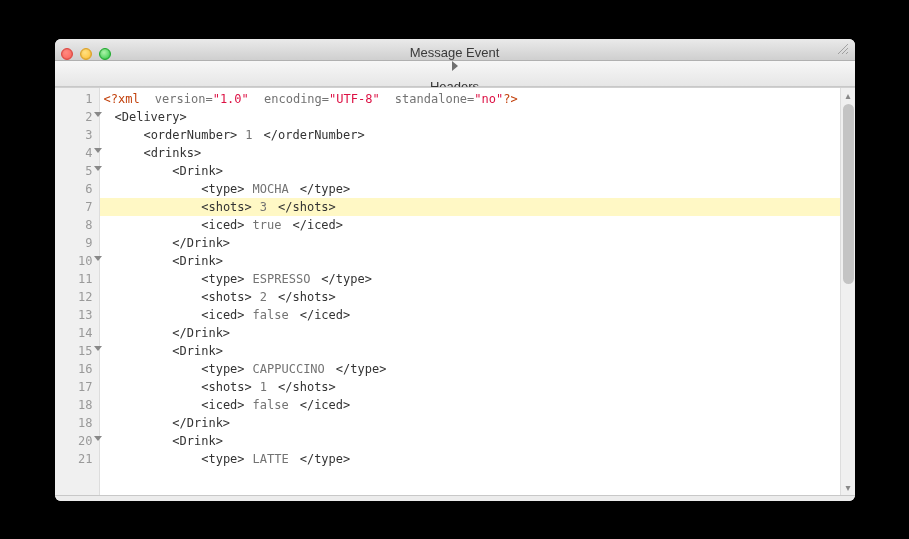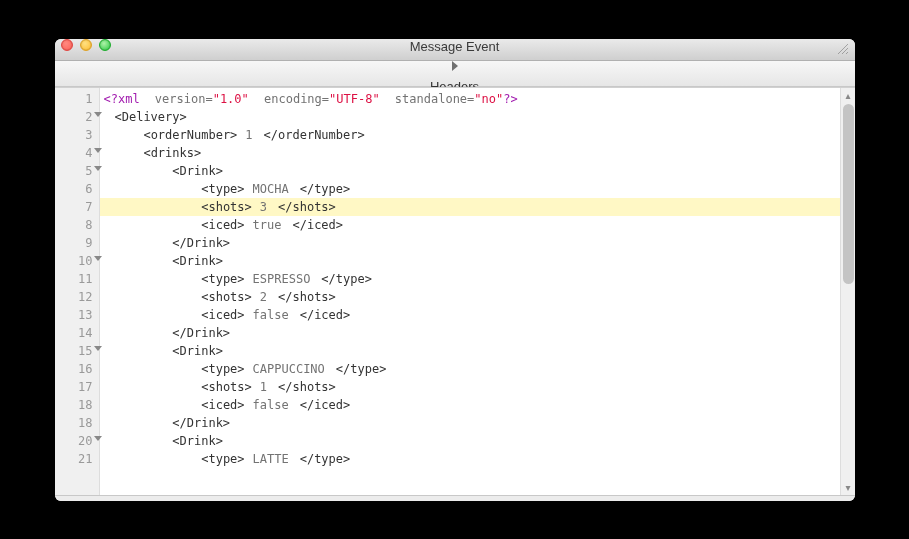--- a/index.html
+++ b/index.html
@@ -21,21 +21,21 @@
       box-shadow: 0 10px 40px rgba(0,0,0,0.6);
       overflow: hidden;
       display: flex;
       flex-direction: column;
     }
     .titlebar {
       height: 22px;
       background: linear-gradient(#eaeaea, #cfcfcf);
       border-bottom: 1px solid #b0b0b0;
       display: flex;
-      align-items: flex-start;
+      align-items: flex-end;
       position: relative;
       padding: 0 6px;
     }
     .traffic-lights {
       display: flex;
       gap: 7px;
       align-items: center;
     }
     .light {
       width: 12px; height: 12px; border-radius: 50%;
@@ -113,21 +113,21 @@
       font-family: Menlo, Monaco, Consolas, monospace;
       font-size: 12px;
       line-height: 18px;
       padding-top: 2px;
       white-space: pre;
       color: #333;
       overflow: hidden;
     }
     .cline { height: 18px; padding-left: 4px; }
     .cline.hl { background: #fff8c5; }
-    .c-pi { color: #a21caf; }
+    .c-pi { color: #c2410c; }
     .c-str { color: #d14; }
     .c-tag { color: #333; margin-left: 11px; }
     .c-txt { color: #737373; margin-left: 8px; }
     .scrollbar {
       width: 15px;
       background: #f0f0f0;
       border-left: 1px solid #ddd;
       position: relative;
     }
     .scroll-arrow {

